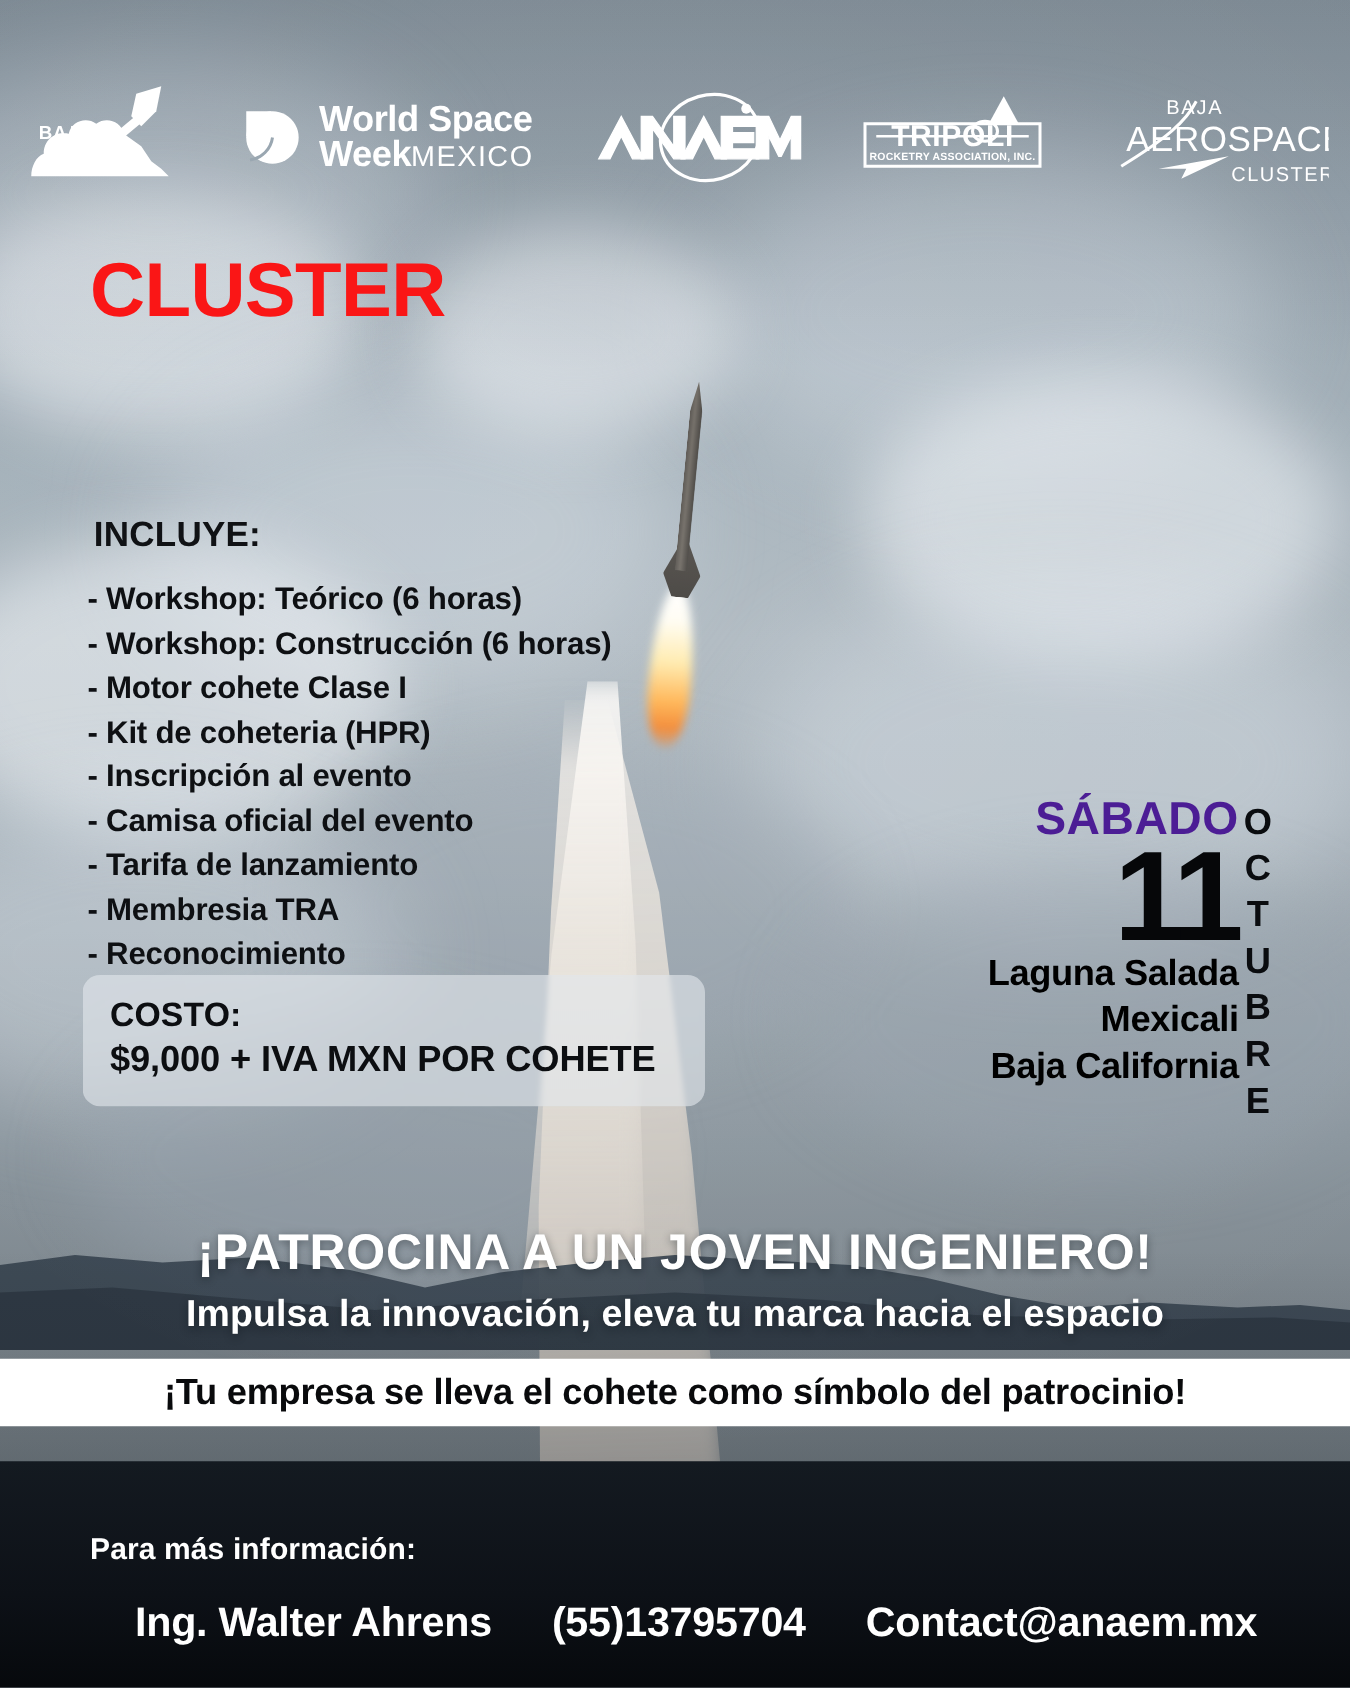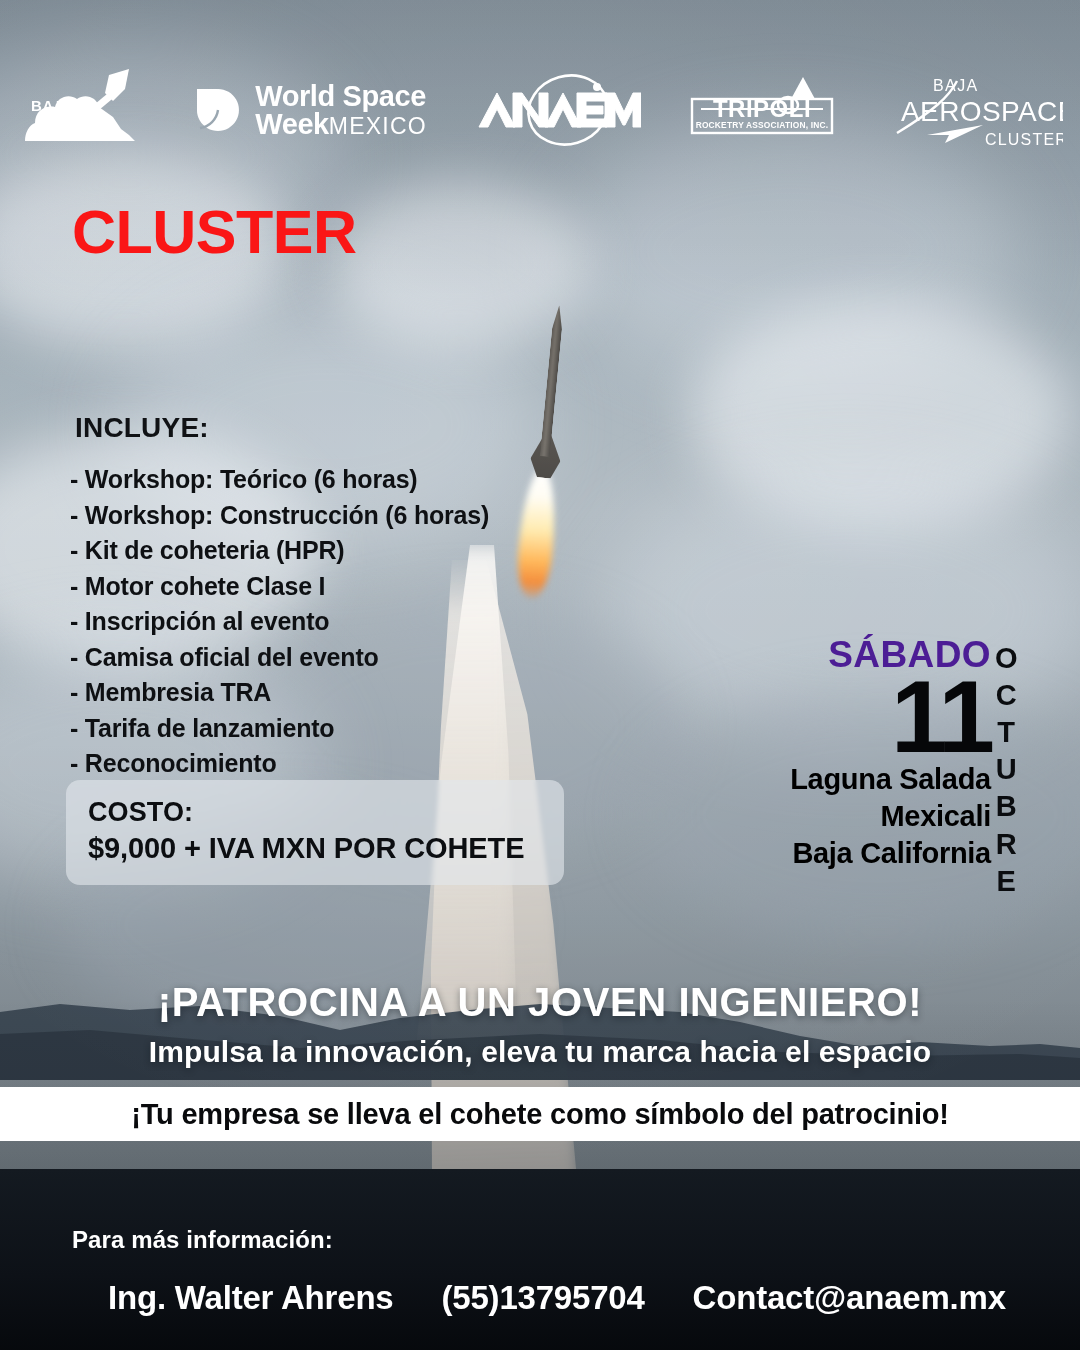--- a/index.html
+++ b/index.html
@@ -335,26 +335,26 @@
 
   <div class="headline">
     <div class="l2">CLUSTER</div>
   </div>
 
   <div class="includes">
     <div class="inc-title">INCLUYE:</div>
     <ul>
       <li>- Workshop: Teórico (6 horas)</li>
       <li>- Workshop: Construcción (6 horas)</li>
+      <li>- Motor cohete Clase I</li>
       <li>- Kit de coheteria (HPR)</li>
-      <li>- Motor cohete Clase I</li>
       <li>- Inscripción al evento</li>
       <li>- Camisa oficial del evento</li>
+      <li>- Tarifa de lanzamiento</li>
       <li>- Membresia TRA</li>
-      <li>- Tarifa de lanzamiento</li>
       <li>- Reconocimiento</li>
     </ul>
   </div>
 
   <div class="costbox">
     <div class="c1">COSTO:</div>
     <div class="c2">$9,000 + IVA MXN POR COHETE</div>
   </div>
 
   <div class="datebox">

